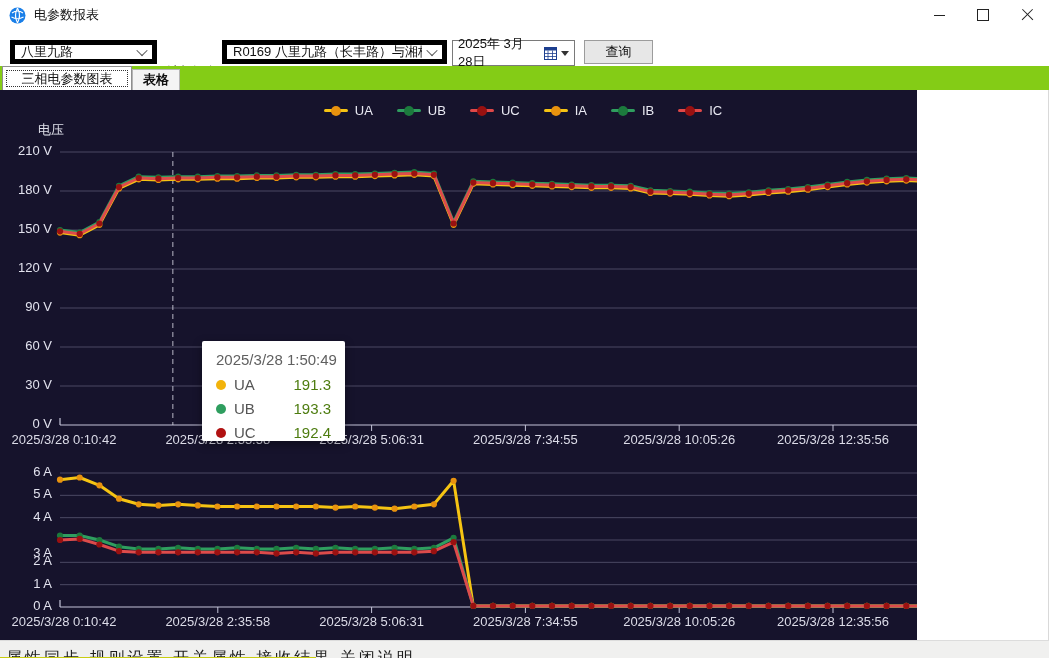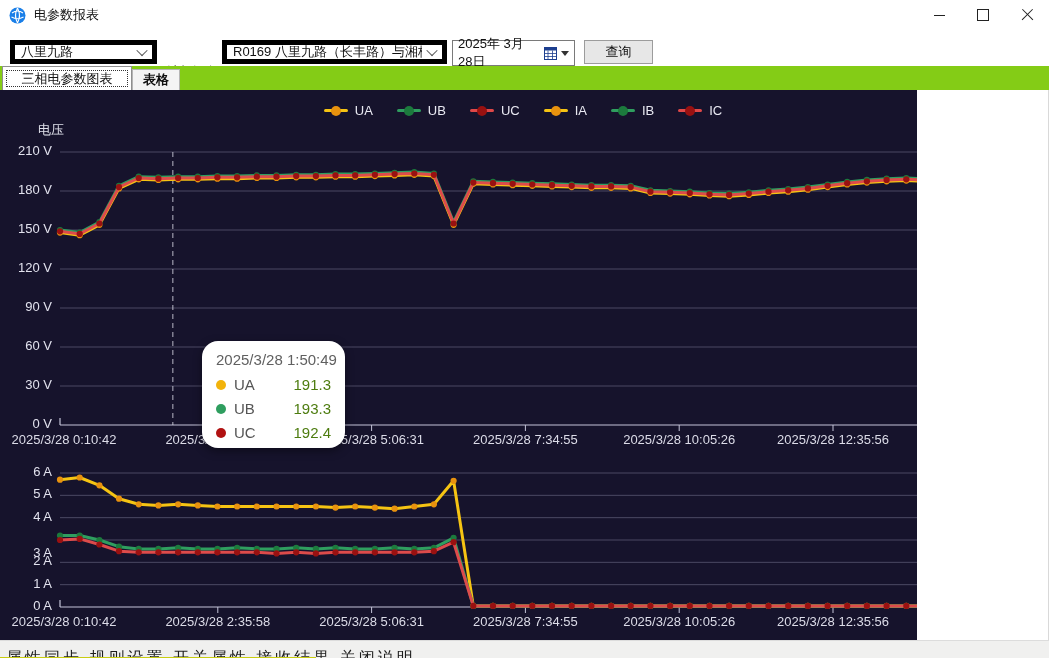--- a/index.html
+++ b/index.html
@@ -44,22 +44,22 @@
   #legend{position:absolute;left:0;top:13px;width:1046px;display:flex;justify-content:center;gap:24px;align-items:center;}
   .lg-item{display:flex;align-items:center;gap:7px;color:#e9e9f2;font-size:13px;}
   .lg-mark{position:relative;width:24px;height:10px;}
   .lg-line{position:absolute;left:0;top:3.5px;width:24px;height:3px;border-radius:2px;}
   .lg-dot{position:absolute;left:7px;top:0;width:10px;height:10px;border-radius:50%;}
   .chart-title{position:absolute;left:38px;top:31px;font-size:13px;color:#dfe0ea;}
   .ylab{position:absolute;left:0;width:52px;text-align:right;font-size:13px;color:#e2e2ee;}
   .xlab{position:absolute;width:180px;text-align:center;font-size:13px;color:#dcdce8;white-space:nowrap;}
   #chart-svg{position:absolute;left:0;top:0;}
   
-  .tooltip{position:absolute;left:202px;top:251px;width:143px;background:#ffffff;border-radius:16px;
-           box-shadow:0 3px 10px rgba(0,0,0,.4);padding:10px 14px 7px 14px;box-sizing:border-box;z-index:5;}
+  .tooltip{position:absolute;left:202px;top:251px;width:143px;background:#ffffff;border-radius:2px;
+           box-shadow:0 3px 10px rgba(0,0,0,.4);padding:10px 14px 0 14px;box-sizing:border-box;z-index:5;}
   .tt-title{font-size:15px;color:#606060;margin-bottom:8px;white-space:nowrap;}
   .tt-row{display:flex;align-items:center;margin-top:7px;font-size:15px;}
   .tt-dot{width:10px;height:10px;border-radius:50%;margin-right:8px;flex:0 0 auto;}
   .tt-label{color:#555;}
   .tt-val{margin-left:auto;font-weight:normal;color:#4d7c0f;}
   
   .bottom-strip{position:absolute;left:0;top:640px;width:1049px;height:18px;background:#f0f0ef;overflow:hidden;border-top:1px solid #dcdcdc;}
   .clipped-text{position:absolute;left:6px;top:7px;font-size:16px;color:#1c1c1c;letter-spacing:3px;white-space:nowrap;}
   .yellow-line{position:absolute;left:0;bottom:0;width:316px;height:2.5px;background:#c9cd12;}
 </style>

